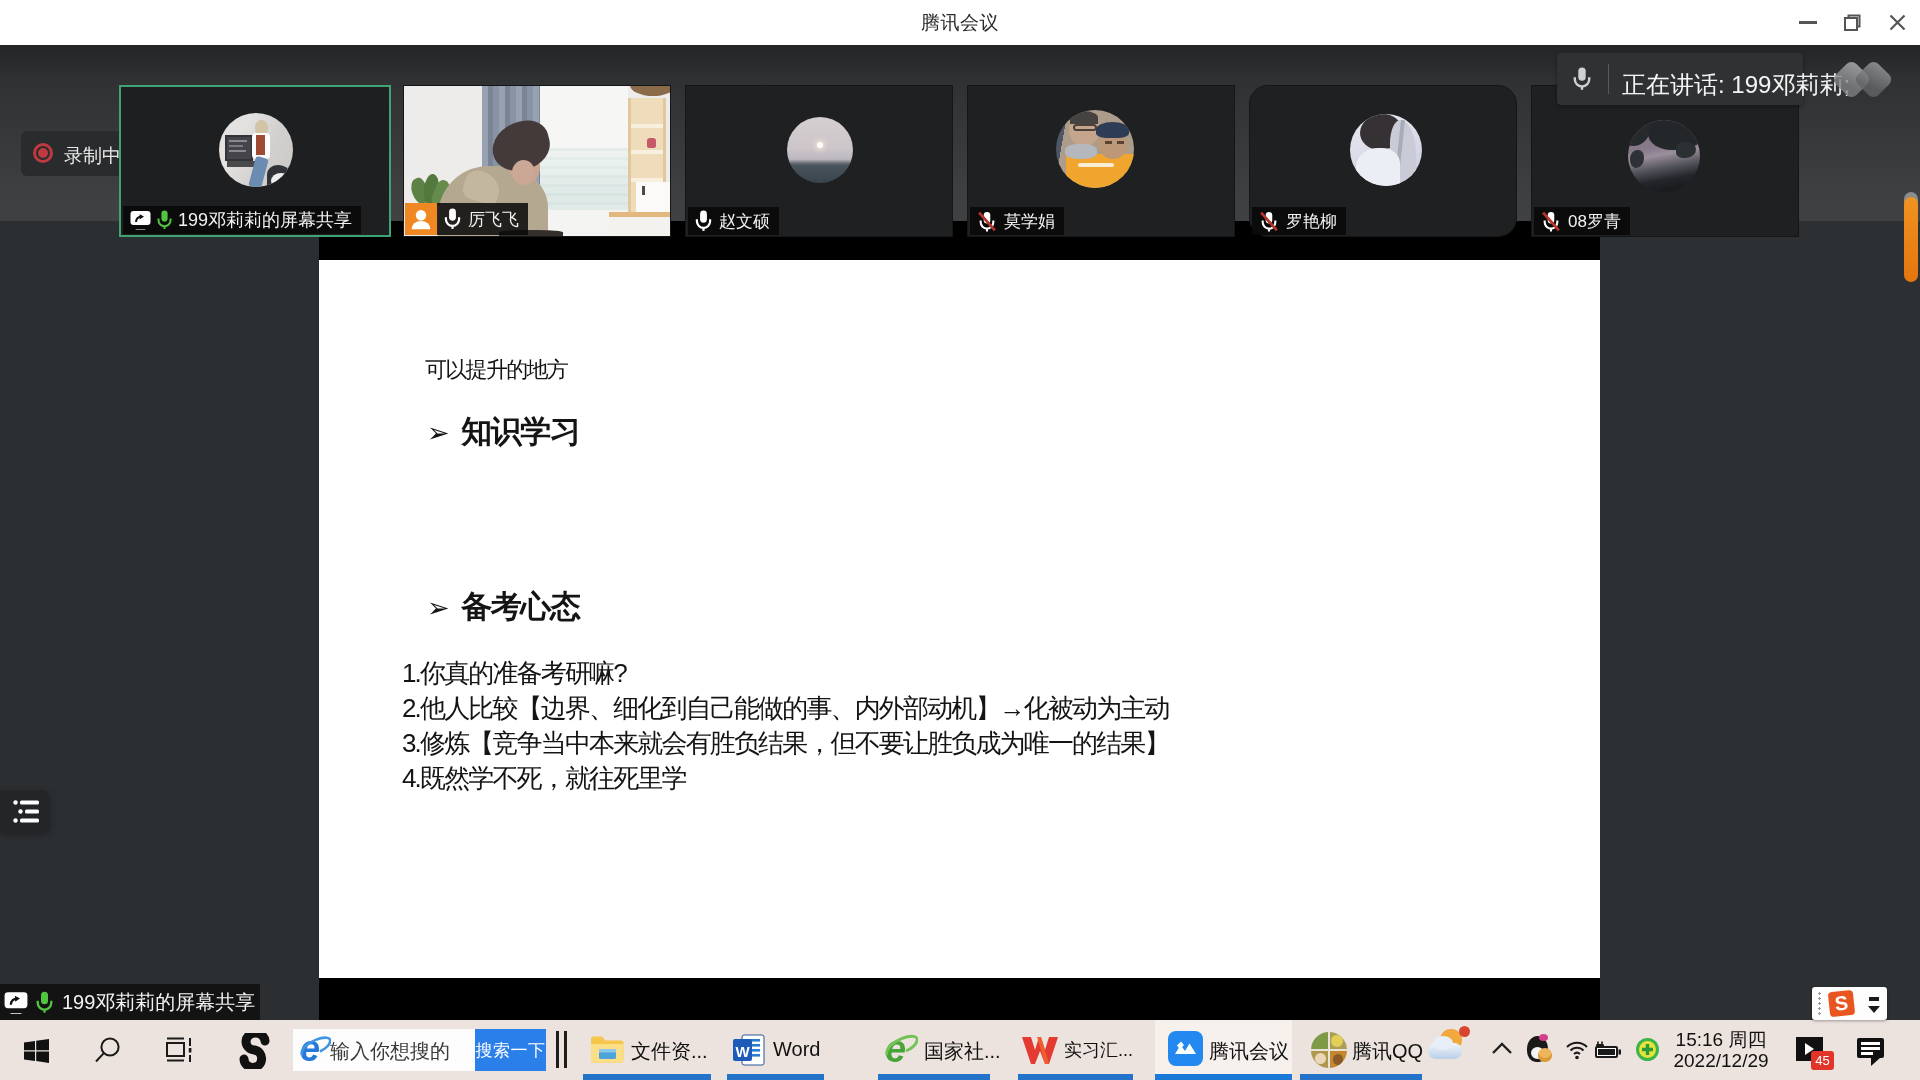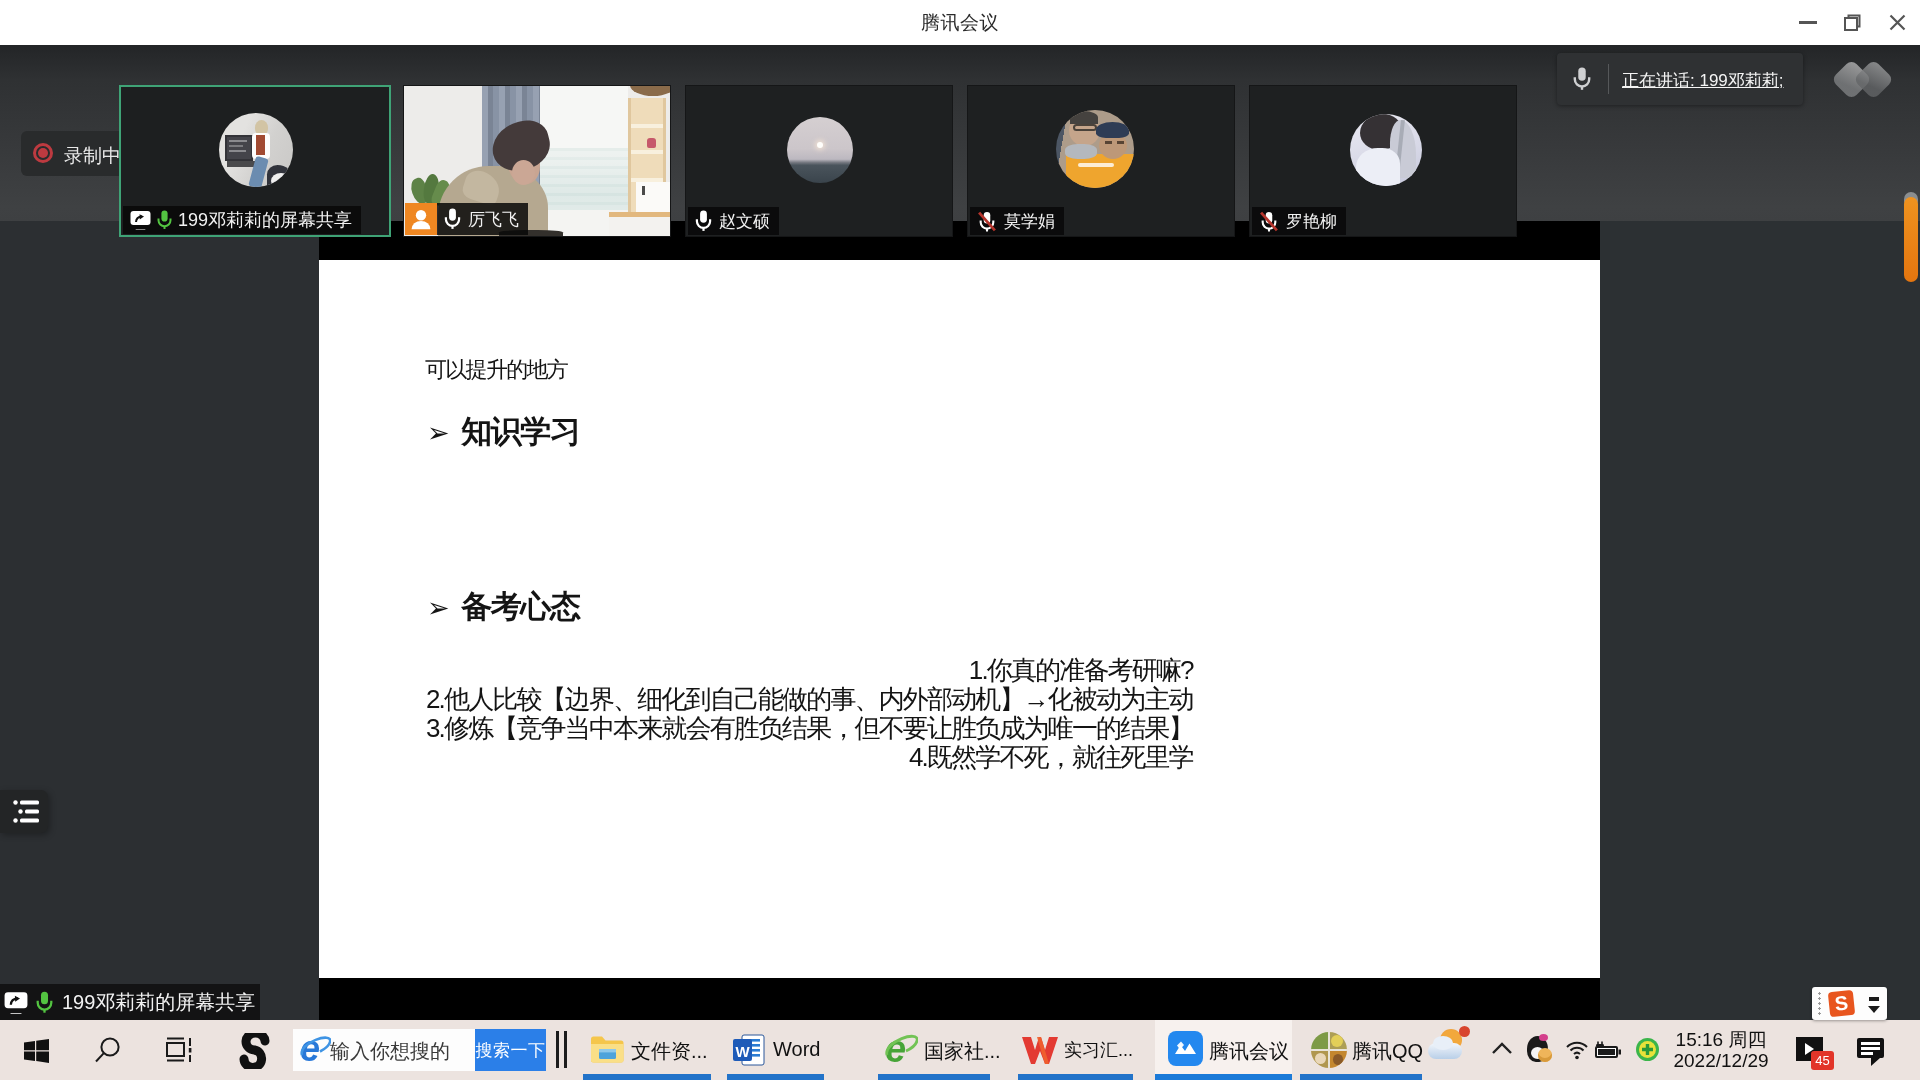--- a/index.html
+++ b/index.html
@@ -34,21 +34,21 @@
   <div id="strip" class="abs"></div>
   <div id="leftpanel" class="abs"></div>
   <div id="rightpanel" class="abs"></div>
   <div id="topbar" class="abs"></div>
   <div id="slide" class="abs"></div>
   <div id="botbar" class="abs"></div>
   <div id="slidetext" class="abs" style="left:0;top:0;width:1920px;height:1080px;">
     <div class="st" style="left:425px;top:355px;font-size:22px;letter-spacing:-1.7px;">可以提升的地方</div>
     <div class="st" style="left:427px;top:411px;font-size:31px;font-weight:bold;letter-spacing:-1.4px;"><span style="font-size:27px;font-weight:normal;letter-spacing:2px;">➢ </span>知识学习</div>
     <div class="st" style="left:427px;top:586px;font-size:31px;font-weight:bold;letter-spacing:-1.4px;"><span style="font-size:27px;font-weight:normal;letter-spacing:2px;">➢ </span>备考心态</div>
-    <div class="st" style="left:426px;top:656px;font-size:26px;line-height:29px;letter-spacing:-1.85px;text-align:right;">1.你真的准备考研嘛?<br>2.他人比较【边界、细化到自己能做的事、内外部动机】→化被动为主动<br>3.修炼【竞争当中本来就会有胜负结果，但不要让胜负成为唯一的结果】<br>4.既然学不死，就往死里学</div>
+    <div class="st" style="left:402px;top:656px;font-size:26px;line-height:35px;letter-spacing:-1.85px;">1.你真的准备考研嘛?<br>2.他人比较【边界、细化到自己能做的事、内外部动机】→化被动为主动<br>3.修炼【竞争当中本来就会有胜负结果，但不要让胜负成为唯一的结果】<br>4.既然学不死，就往死里学</div>
   </div>
   <div id="thumbs" class="abs" style="left:0;top:0;width:1920px;height:1080px;margin-top:28px;">
 
     <div class="abs" style="left:21px;top:103px;width:110px;height:45px;background:#292b2c;border-radius:6px;"></div>
     <div class="abs" style="left:33px;top:115px;width:14px;height:14px;border:3px solid #bd3a40;border-radius:50%;"></div>
     <div class="abs" style="left:38px;top:120px;width:10px;height:10px;background:#bd3a40;border-radius:50%;"></div>
     <div class="abs" style="left:64px;top:115px;font-size:19px;color:#e8e8e8;">录制中</div>
 
     <div class="thumb" style="left:119px;width:272px;height:152px;border:2px solid #3fa376;background:#1d1f20;">
       <div class="avatar" style="left:98px;top:26px;width:74px;height:74px;background:linear-gradient(115deg,#e3e2e0 30%,#d2d1cf 60%,#c9c8c6);">
@@ -153,58 +153,75 @@
         <svg width="20" height="23" viewBox="0 0 19 21" style="margin-right:7px;">
             <rect x="6.4" y="1.5" width="6.2" height="11" rx="3.1" fill="#fff"></rect>
             <path d="M3.5 9.5 v1.8 a6 6 0 0 0 12 0 V9.5" stroke="#fff" stroke-width="2" fill="none"></path>
             <line x1="9.5" y1="17.5" x2="9.5" y2="20" stroke="#fff" stroke-width="2"></line>
             <line x1="2" y1="2" x2="17" y2="19" stroke="#b5342c" stroke-width="2.6"></line>
           </svg>
         莫学娟
       </div>
     </div>
 
-    <div class="thumb" style="left:1249px;width:268px;">
+    <div class="thumb" style="left:1249px;width:268px;border-radius:19px;">
       <div class="avatar" style="left:100px;top:28px;width:72px;height:72px;background:linear-gradient(160deg,#e4e4ee 20%,#d6d7e6 60%,#c5c7da);">
         <div style="position:absolute;left:10px;top:0px;width:42px;height:36px;background:#353134;border-radius:54% 46% 52% 48%;"></div>
         <div style="position:absolute;left:40px;top:6px;width:26px;height:58px;background:#c9cbd6;border-radius:40% 60% 0 0;"></div>
         <div style="position:absolute;left:48px;top:6px;width:4px;height:56px;background:#a8acb6;transform:rotate(6deg);"></div>
         <div style="position:absolute;left:6px;top:34px;width:44px;height:38px;background:#eceef6;border-radius:50% 40% 0 0;"></div>
       </div>
       <div class="lbl">
         <svg width="20" height="23" viewBox="0 0 19 21" style="margin-right:7px;">
             <rect x="6.4" y="1.5" width="6.2" height="11" rx="3.1" fill="#fff"></rect>
             <path d="M3.5 9.5 v1.8 a6 6 0 0 0 12 0 V9.5" stroke="#fff" stroke-width="2" fill="none"></path>
             <line x1="9.5" y1="17.5" x2="9.5" y2="20" stroke="#fff" stroke-width="2"></line>
             <line x1="2" y1="2" x2="17" y2="19" stroke="#b5342c" stroke-width="2.6"></line>
           </svg>
         罗艳柳
       </div>
     </div>
 
+    <div class="thumb" style="left:1531px;width:268px;">
+      <div class="avatar" style="left:96px;top:34px;width:72px;height:72px;background:linear-gradient(170deg,#86798a 0 38%,#9a8f9c 48%,#5a5a62 62%,#23262a 78%,#121416 100%);">
+        <div style="position:absolute;left:20px;top:-10px;width:58px;height:40px;background:#23272a;border-radius:30% 55% 55% 45%;"></div>
+        <div style="position:absolute;left:-12px;top:-8px;width:34px;height:34px;background:#262a2d;border-radius:50%;"></div>
+        <div style="position:absolute;left:48px;top:22px;width:20px;height:16px;background:#2b3033;border-radius:45% 55% 60% 40%;"></div>
+        <div style="position:absolute;left:2px;top:30px;width:14px;height:18px;background:#2e3236;border-radius:50% 40% 55% 45%;"></div>
+      </div>
+      <div class="lbl">
+        <svg width="20" height="23" viewBox="0 0 19 21" style="margin-right:7px;">
+            <rect x="6.4" y="1.5" width="6.2" height="11" rx="3.1" fill="#fff"></rect>
+            <path d="M3.5 9.5 v1.8 a6 6 0 0 0 12 0 V9.5" stroke="#fff" stroke-width="2" fill="none"></path>
+            <line x1="9.5" y1="17.5" x2="9.5" y2="20" stroke="#fff" stroke-width="2"></line>
+            <line x1="2" y1="2" x2="17" y2="19" stroke="#b5342c" stroke-width="2.6"></line>
+          </svg>
+        08罗青
+      </div>
+    </div>
   </div>
   <div id="overlays" class="abs" style="left:0;top:0;width:1920px;height:1080px;">
 
     <div class="abs" style="left:1799px;top:21px;width:18px;height:2.5px;background:#555;"></div>
     <svg class="abs" style="left:1844px;top:14px;" width="17" height="17" viewBox="0 0 17 17">
         <rect x="1" y="4" width="12" height="12" fill="none" stroke="#555" stroke-width="2"></rect>
         <path d="M4.5 4 V1.5 H15.5 V12.5 H13" fill="none" stroke="#555" stroke-width="2"></path>
       </svg>
     <svg class="abs" style="left:1889px;top:14px;" width="17" height="17" viewBox="0 0 17 17">
         <path d="M1.5 1.5 L15.5 15.5 M15.5 1.5 L1.5 15.5" stroke="#555" stroke-width="2.2"></path>
       </svg>
 
     <div class="abs" style="left:1557px;top:53px;width:246px;height:52px;background:#2f3133;border-radius:4px;box-shadow:0 1px 4px rgba(0,0,0,0.4);z-index:30;">
       <svg style="position:absolute;left:16px;top:14px;" width="18" height="24" viewBox="0 0 15 20">
           <rect x="4.4" y="0.5" width="6.2" height="11" rx="3.1" fill="#cfd0d2"></rect>
           <path d="M1.5 8.5 v1.8 a6 6 0 0 0 12 0 V8.5" stroke="#cfd0d2" stroke-width="2" fill="none"></path>
           <line x1="7.5" y1="16.5" x2="7.5" y2="19" stroke="#cfd0d2" stroke-width="2"></line>
         </svg>
       <div style="position:absolute;left:51px;top:11px;width:1px;height:30px;background:#56585a;"></div>
-      <div style="position:absolute;left:65px;top:16px;font-size:17px;color:#f4f4f4;white-space:nowrap;text-decoration:underline;">正在讲话: 199邓莉莉;</div>
+      <div style="position:absolute;left:65px;top:16px;font-size:24px;color:#f4f4f4;white-space:nowrap;">正在讲话: 199邓莉莉;</div>
     </div>
 
     <div class="abs" style="left:1837px;top:65px;width:29px;height:29px;background:linear-gradient(160deg,#b8b8b8,#7e8082 70%);border-radius:7px;transform:rotate(45deg);opacity:0.8;z-index:31;"></div>
     <div class="abs" style="left:1859px;top:65px;width:29px;height:29px;background:linear-gradient(160deg,#a2a3a4,#636567 70%);border-radius:7px;transform:rotate(45deg);opacity:0.8;z-index:31;"></div>
 
     <div class="abs" style="left:1904px;top:192px;width:14px;height:16px;background:#8a8d8f;border-radius:7px;z-index:32;"></div>
     <div class="abs" style="left:1904px;top:197px;width:14px;height:85px;background:linear-gradient(#f0931f,#e4750f);border-radius:7px;z-index:33;"></div>
 
     <div class="abs" style="left:0;top:790px;width:48px;height:43px;background:#232526;border-radius:0 7px 7px 0;box-shadow:2px 2px 6px rgba(0,0,0,0.3);">
       <svg style="position:absolute;left:12px;top:9px;" width="30" height="26" viewBox="0 0 30 26">

